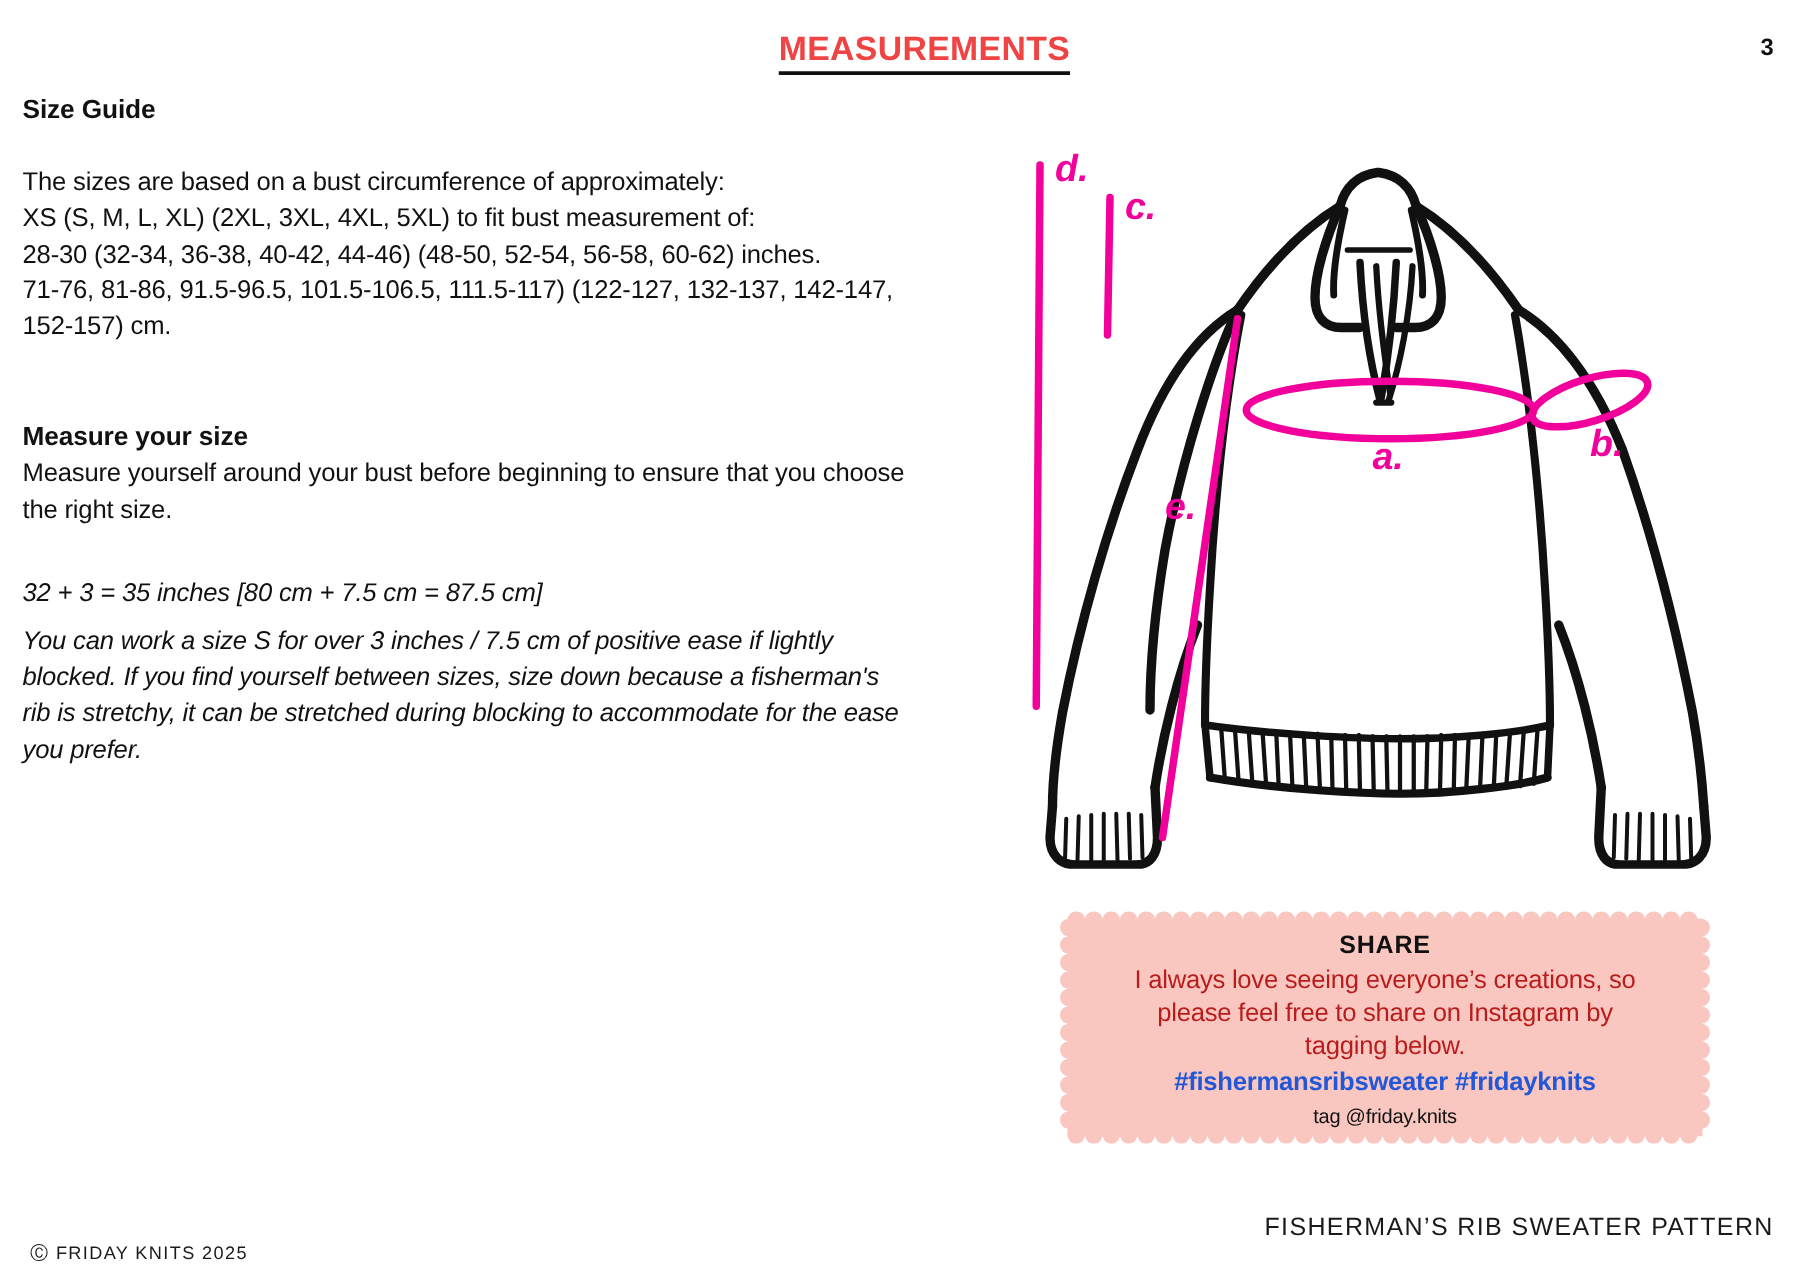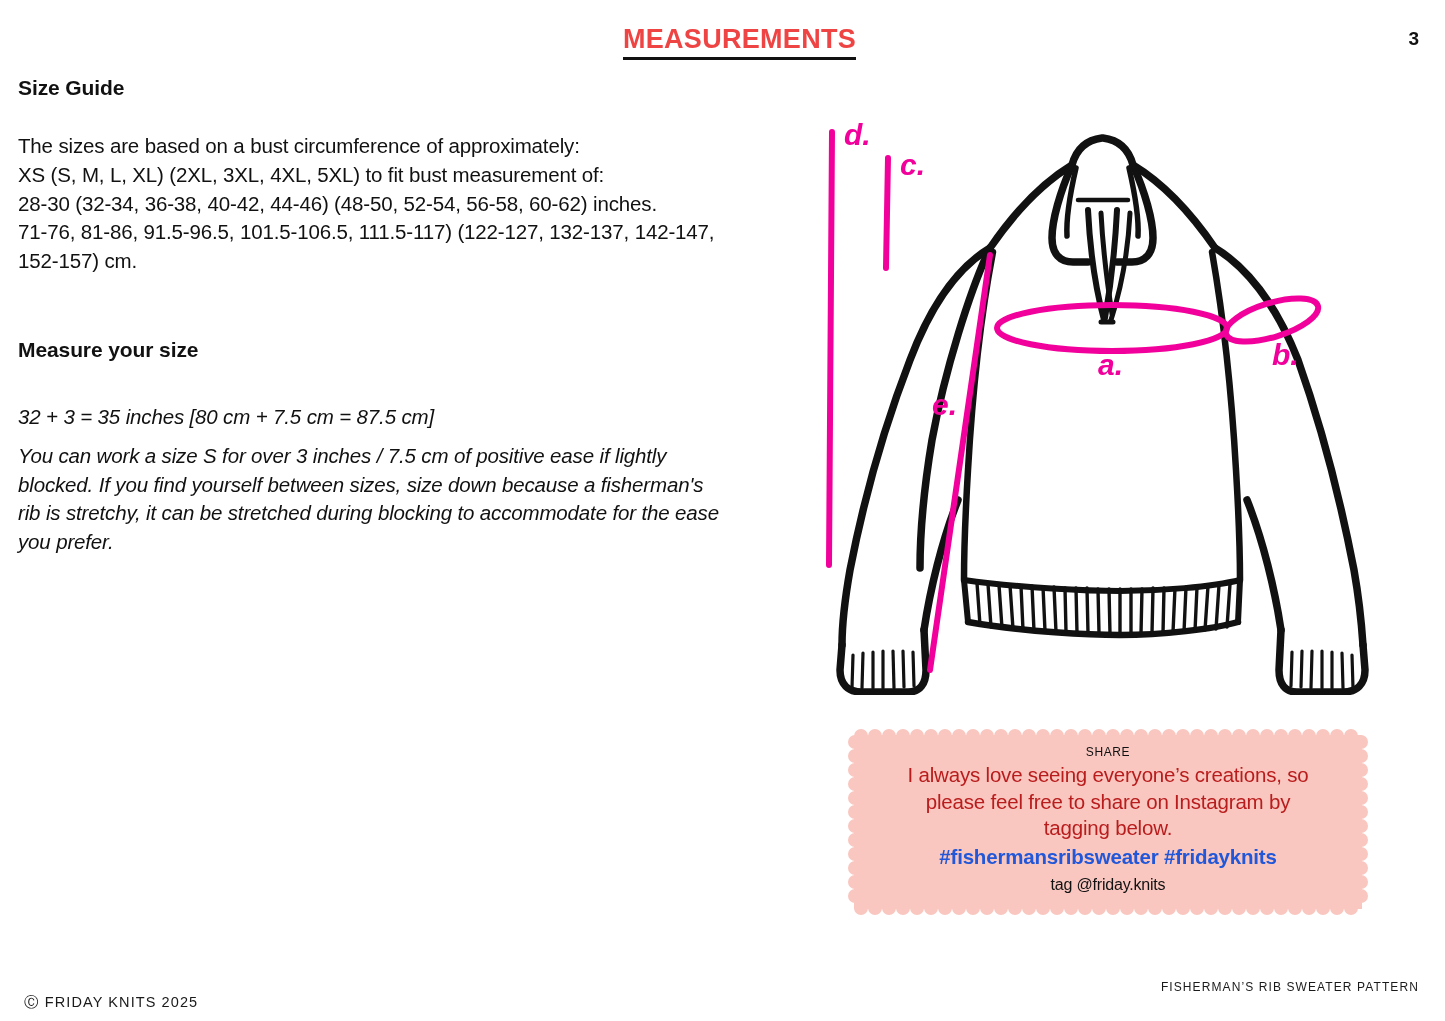--- a/index.html
+++ b/index.html
@@ -90,22 +90,22 @@
   }
   #share-scallop { position: absolute; inset: 0; width: 100%; height: 100%; }
   #share-content {
     position: absolute;
     left: 14px;
     right: 14px;
     top: 16px;
     text-align: center;
   }
   #share-heading {
-    font-size: 12px;
-    font-weight: normal;
+    font-size: 20px;
+    font-weight: bold;
     letter-spacing: 0.6px;
     margin-bottom: 3px;
     color: #111;
   }
   .share-line {
     font-size: 20.5px;
     line-height: 26.5px;
     letter-spacing: -0.2px;
     color: #b91c1c;
   }
@@ -128,21 +128,21 @@
     left: 24px;
     bottom: 9px;
     font-size: 14.5px;
     letter-spacing: 1.1px;
     color: #1a1a1a;
   }
   #footer-right {
     position: absolute;
     right: 26px;
     bottom: 27px;
-    font-size: 12px;
+    font-size: 20px;
     letter-spacing: 1.1px;
     color: #1a1a1a;
   }
 </style>
 </head>
 <body>
 
 <div id="page-title">
   <span class="tt">MEASUREMENTS</span>
 </div>
@@ -155,20 +155,21 @@
   <div class="gap-lg"></div>
 
   <p class="para">The sizes are based on a bust circumference of approximately:</p>
   <p class="para bold">XS (S, M, L, XL) (2XL, 3XL, 4XL, 5XL) to fit bust measurement of:</p>
   <p class="para">28-30 (32-34, 36-38, 40-42, 44-46) (48-50, 52-54, 56-58, 60-62) inches.</p>
   <p class="para">71-76, 81-86, 91.5-96.5, 101.5-106.5, 111.5-117) (122-127, 132-137, 142-147, 152-157) cm.</p>
 
   <div class="gap-xl"></div>
 
   <div class="sec-head">Measure your size</div>
+  <p class="para">Measure yourself around your bust before beginning to ensure that you choose the right size.</p>
 
   <div class="gap-md"></div>
 
   <div class="gap-sm"></div>
   <p class="para italic">32 + 3 = 35 inches [80 cm + 7.5 cm = 87.5 cm]</p>
   <div class="gap-sm"></div>
   <p class="para italic">You can work a size S for over 3 inches / 7.5 cm of positive ease if lightly blocked. If you find yourself between sizes, size down because a fisherman's rib is stretchy, it can be stretched during blocking to accommodate for the ease you prefer.</p>
 </div>
 
 <div id="sweater-figure">

